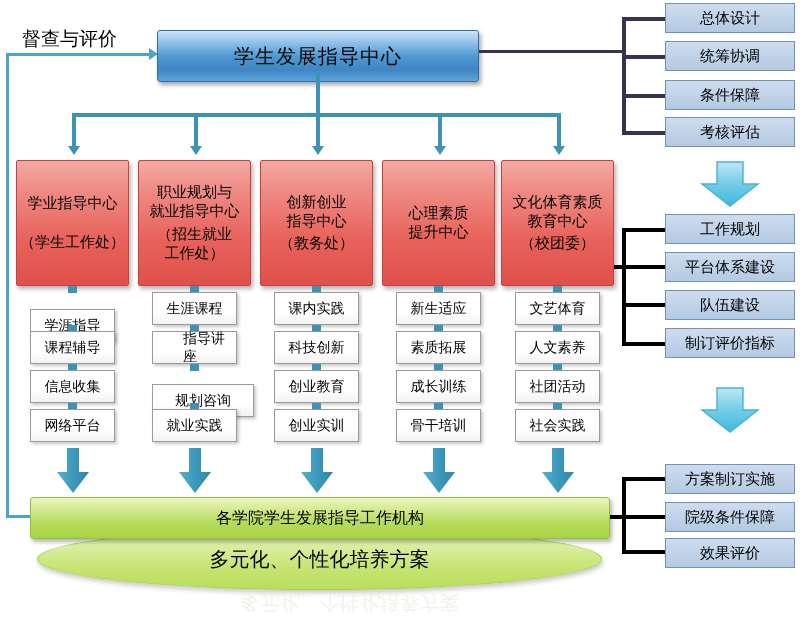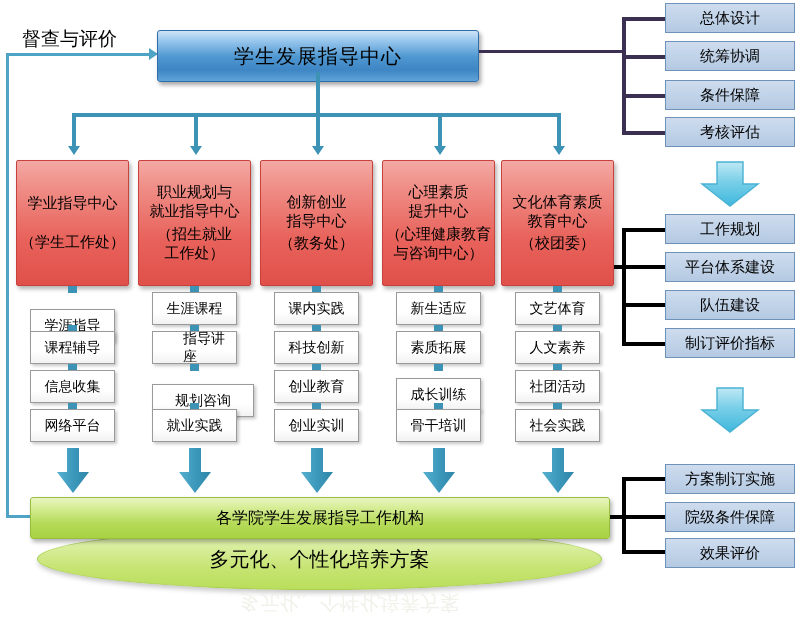--- a/index.html
+++ b/index.html
@@ -305,32 +305,31 @@
             <stop offset="0.5" stop-color="#3c99bc"></stop>
             <stop offset="1" stop-color="#2f85a8"></stop>
       </linearGradient>
         </defs>
       <polygon points="11,0 23,0 23,24 33,24 17,45 1,24 11,24" fill="url(#fa2)"></polygon>
     </svg>
   </div>
 
   <div class="abs red-box" style="left:382px;width:113px;">
     <span class="rb-name">心理素质<br>提升中心</span>
-    <span class="rb-sub">（心理健康教育<br>与咨询中心）</span>
   </div>
   <div class="abs stud" style="left:434px;top:286px;"></div>
   <div class="abs leaf-box" style="left:396px;top:292px;width:85px;">
       <span>新生适应</span>
     </div>
   <div class="abs stud" style="left:434px;top:325px;"></div>
   <div class="abs leaf-box" style="left:396px;top:331px;width:85px;">
       <span>素质拓展</span>
     </div>
   <div class="abs stud" style="left:434px;top:364px;"></div>
-  <div class="abs leaf-box" style="left:396px;top:378px;width:85px;">
+  <div class="abs leaf-box" style="left:396px;top:370px;width:85px;">
       <span>成长训练</span>
     </div>
   <div class="abs stud" style="left:434px;top:403px;"></div>
   <div class="abs leaf-box" style="left:396px;top:409px;width:85px;">
       <span>骨干培训</span>
     </div>
   <div class="fat-arrow" style="left:422px;top:448px;">
     <svg width="34" height="46" viewBox="0 0 34 46">
       <defs>
           <linearGradient id="fa3" x1="0" y1="0" x2="1" y2="0">

